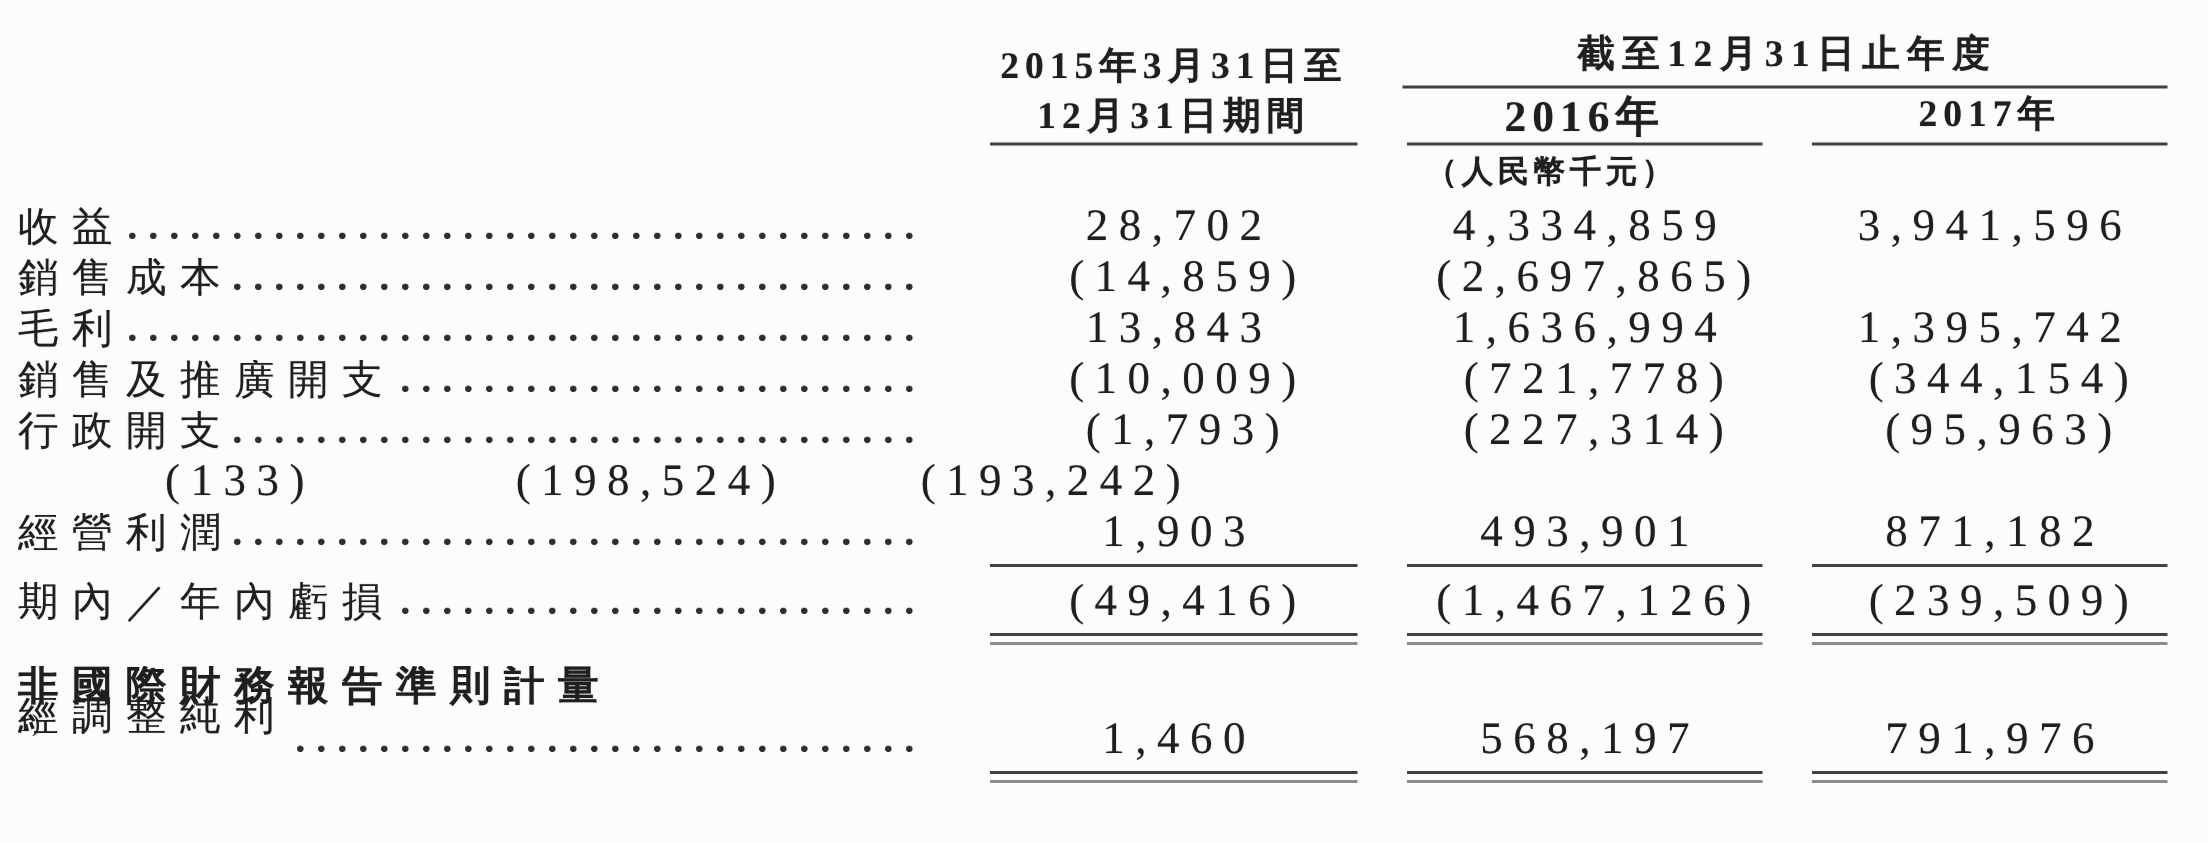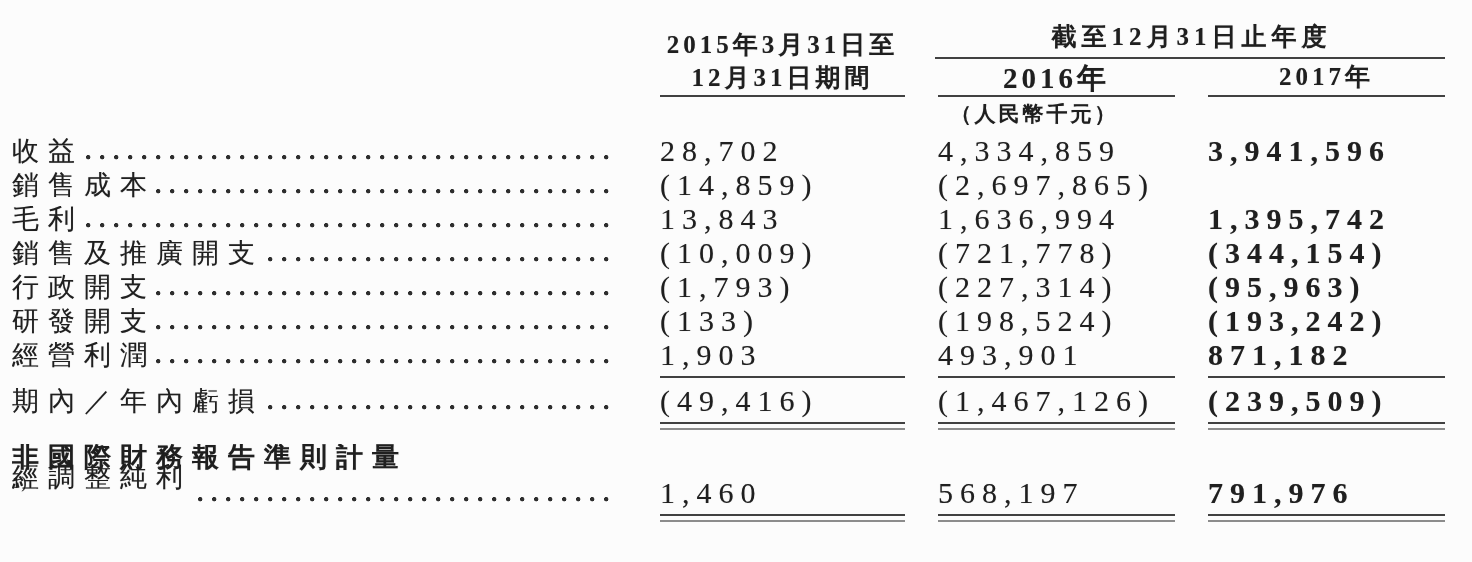--- a/index.html
+++ b/index.html
@@ -34,24 +34,24 @@
   .row.spacer{height:8px;}
   .row.rrule-single{height:8px; align-items:flex-start;}
   .row.rrule-double{height:14px; align-items:flex-start;}
   .cell-label{width:620px; margin-left:12px; display:flex; align-items:flex-end; overflow:hidden;}
   .lbl{font-size:27px; line-height:1; letter-spacing:9px; padding-bottom:5px; white-space:nowrap;}
   .section .lbl{font-weight:bold;font-family:Liberation Serif, serif;}
   .note-sup{font-size:16px; letter-spacing:1px; position:relative; top:-16px; left:-6px;}
   .leader{flex:1 1 auto; height:5px; margin:0 14px 10px 0;
     background-image:radial-gradient(circle at 2.2px 2.2px, #2e2e2e 1.9px, rgba(0,0,0,0) 2.5px);
     background-size:14px 5px; background-repeat:repeat-x; background-position:right bottom;}
-  .col{text-align:left;}
+  .col{text-align:center;}
   .c1{margin-left:28px; width:245px;}
   .c2{margin-left:33px; width:237px;}
-  .c3{margin-left:33px; width:237px;font-weight:bold;}
+  .c3{margin-left:33px; width:237px;}
   .num{font-size:30px; line-height:1; letter-spacing:7px; padding-bottom:4px;
        white-space:nowrap; margin-right:-7px;}
   .num.neg{margin-right:-19px;}
   
   .rule-single{height:2px; background:var(--rule-dark); margin-top:2px;}
   .rule-double{border-top:2.6px solid var(--rule-dark); margin-top:2px;}
   .rule-double::after{content:""; display:block; height:2px; background:var(--rule-light); margin-top:4px;}
 </style>
 </head>
 <body>
@@ -138,24 +138,20 @@
           <div class="num neg">(1,793)</div>
         </div>
         <div class="col c2">
           <div class="num neg">(227,314)</div>
         </div>
         <div class="col c3">
           <div class="num neg">(95,963)</div>
         </div>
       </div>
       <div class="row ">
-        <div class="cell-label">
-          <div class="lbl">研發開支</div>
-          <div class="leader"></div>
-        </div>
         <div class="col c1">
           <div class="num neg">(133)</div>
         </div>
         <div class="col c2">
           <div class="num neg">(198,524)</div>
         </div>
         <div class="col c3">
           <div class="num neg">(193,242)</div>
         </div>
       </div>

